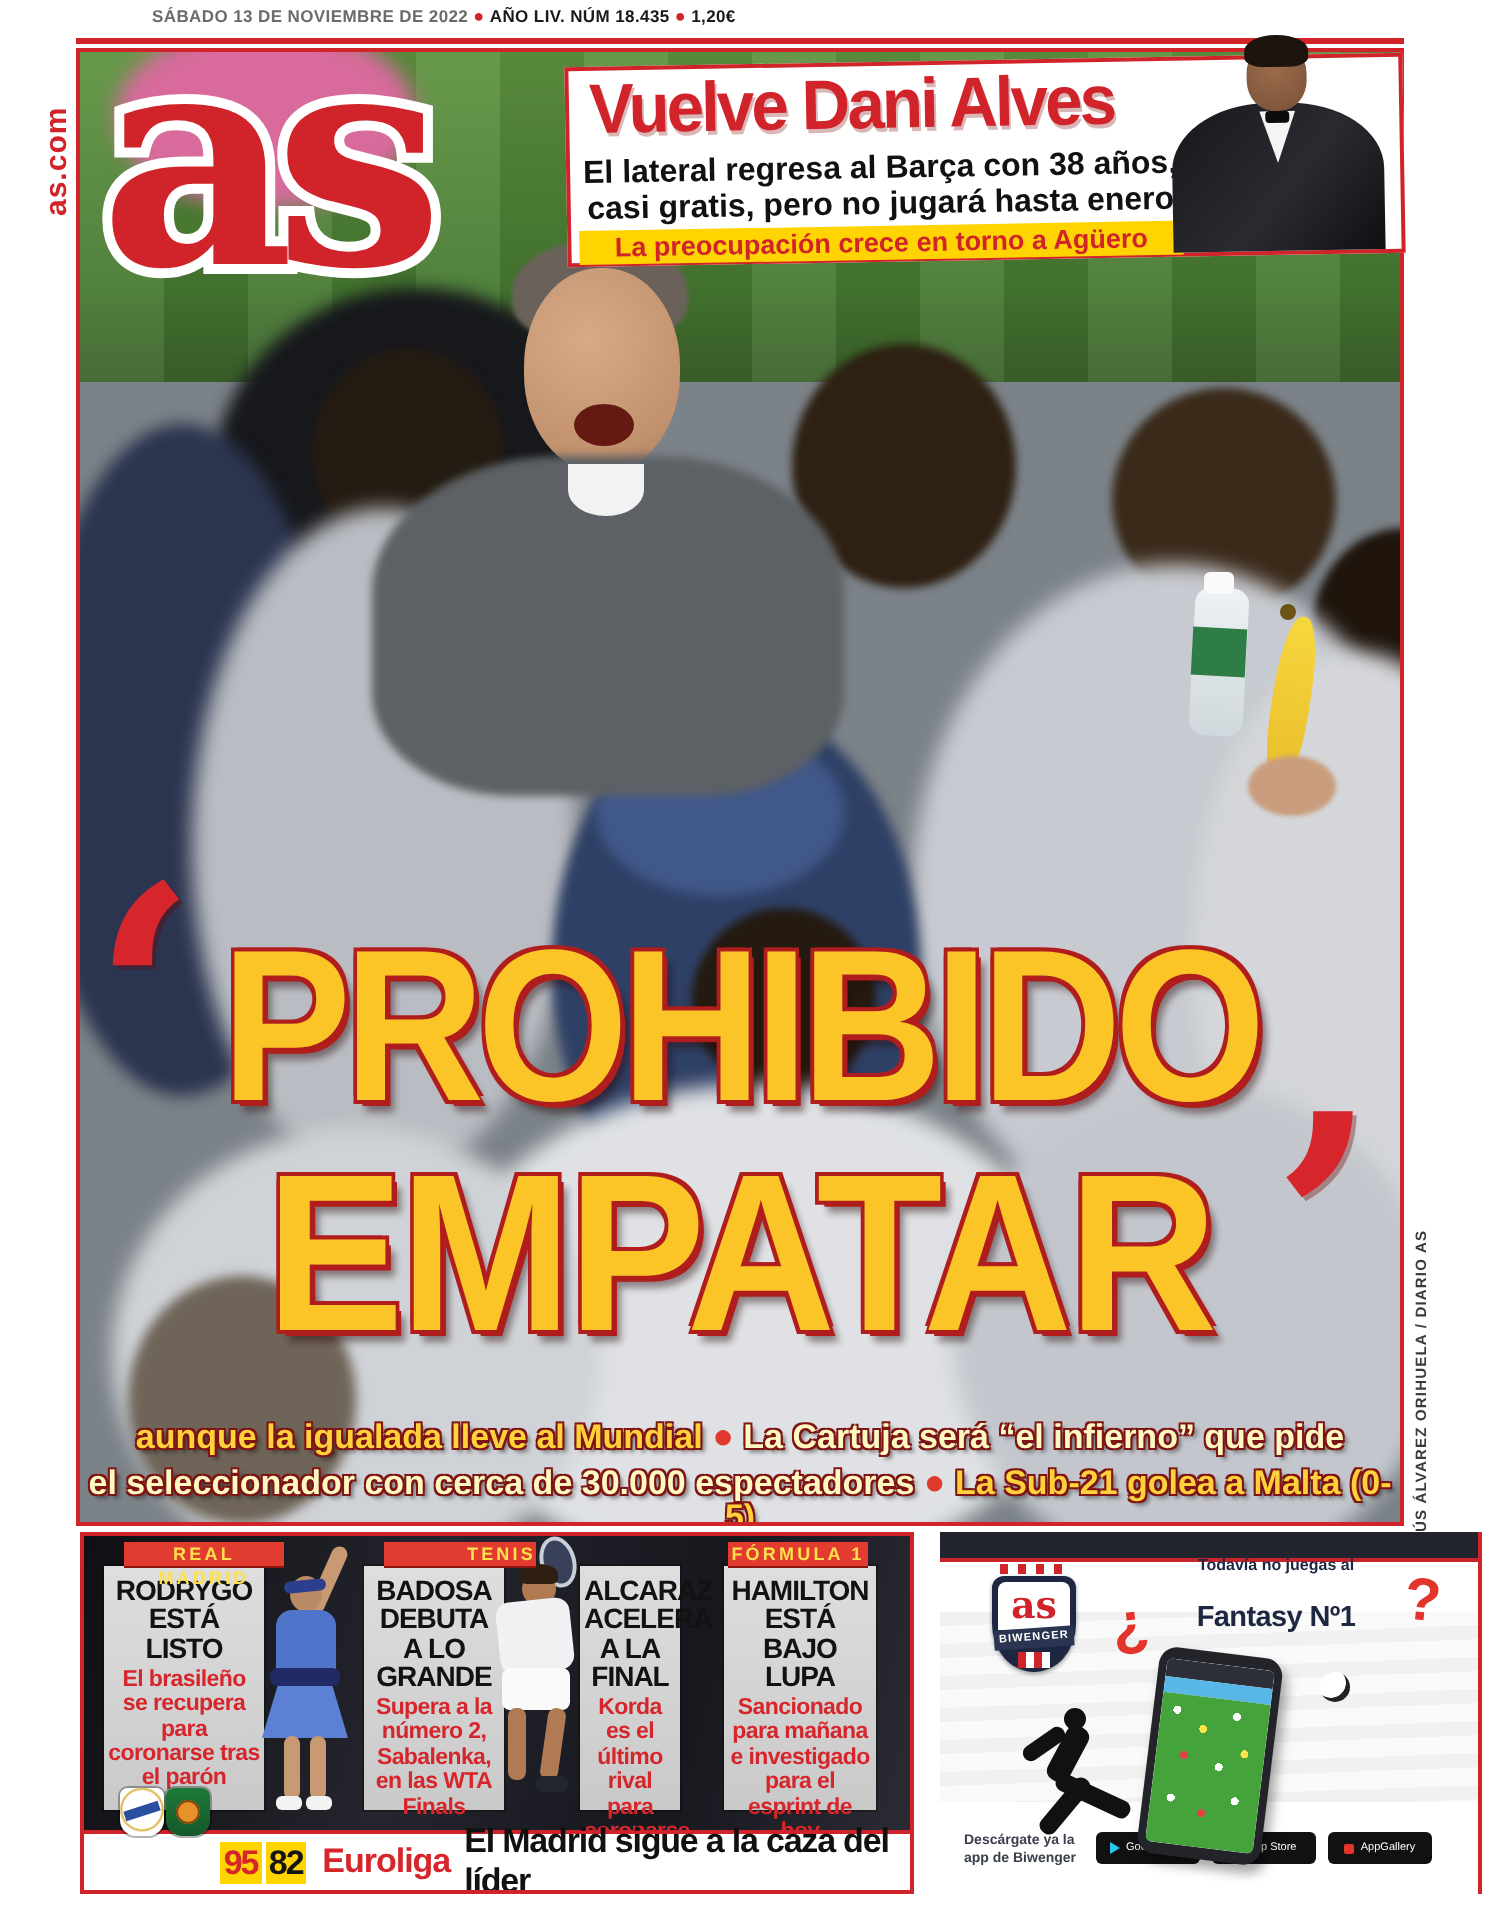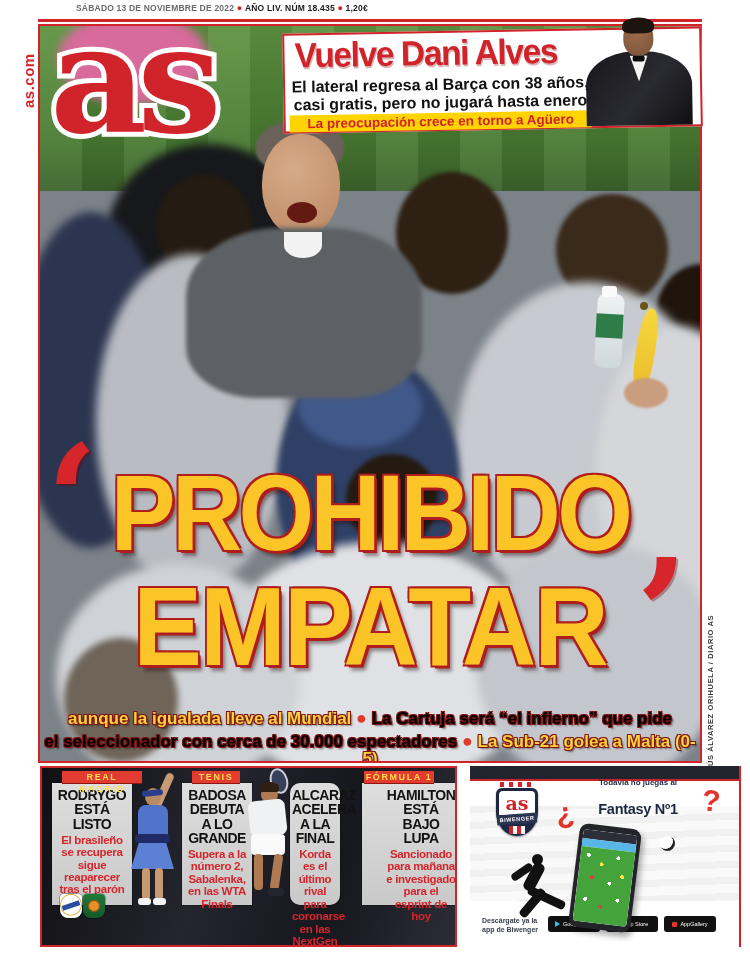--- a/index.html
+++ b/index.html
@@ -28,21 +28,21 @@
   .quote{font-family:"DejaVu Serif",serif;font-weight:bold;color:#d6252b;font-size:150px;line-height:1;text-shadow:2px 2px 0 rgba(110,0,0,.35);z-index:6;}
   .q-open{left:6px;top:398px;}
   .q-close{left:596px;top:512px;}
   .headline{left:0;width:100%;text-align:center;font-weight:bold;color:#fcc527;line-height:.95;z-index:6;
     text-shadow:-2px -2px 0 #b01d1d,2px -2px 0 #b01d1d,-2px 2px 0 #b01d1d,3px 3px 0 #b01d1d,5px 6px 4px rgba(40,10,10,.45);}
   .h1{top:436px;font-size:108px;letter-spacing:-4px;transform:scaleX(.9);}
   .h2{top:548px;font-size:112px;letter-spacing:-2px;transform:scaleX(.92);}
   .deck{left:0;width:100%;text-align:center;font-size:17px;font-weight:bold;line-height:1;z-index:6;
     text-shadow:1px 1px 0 #7e1414,-1px -1px 0 #7e1414,1px -1px 0 #7e1414,-1px 1px 0 #7e1414,2px 2px 2px rgba(0,0,0,.5);}
   .d1{top:660px;} .d2{top:683px;} .d3{top:706px;}
-  .deck .y{color:#ffd23c;} .deck .w{color:#000000;} .deck .blt{color:#e0392e;font-size:18px;text-shadow:none;}
+  .deck .y{color:#ffd23c;} .deck .w{color:#fef9c3;} .deck .blt{color:#e0392e;font-size:18px;text-shadow:none;}
   .aslogo{left:2px;top:-16px;z-index:7;}
   
   .bottle{left:556px;top:268px;width:27px;height:74px;background:linear-gradient(#eef2f4,#cfd8dc);border-radius:8px;transform:rotate(3deg);z-index:2;}
   .bottle-cap{left:562px;top:260px;width:15px;height:11px;background:#fafafa;border-radius:3px;z-index:2;}
   .bottle-label{left:556px;top:288px;width:27px;height:24px;background:#2e7d46;transform:rotate(3deg);z-index:2;}
   .banana{left:596px;top:282px;width:19px;height:86px;background:linear-gradient(#f7d73e,#e9bd2a);border-radius:45%;transform:rotate(9deg);z-index:2;}
   .banana-tip{left:600px;top:276px;width:8px;height:8px;background:#6b5414;border-radius:50%;z-index:2;}
   .hold-hand{left:584px;top:352px;width:44px;height:30px;background:#c99d7d;border-radius:50%;filter:blur(1px);z-index:2;}
   .credit{left:706px;top:782px;transform:rotate(-90deg);transform-origin:0 0;font-size:7.5px;font-weight:bold;color:#3a3a3a;letter-spacing:.6px;white-space:nowrap;}
   
@@ -57,23 +57,23 @@
   .da-suit{left:6px;top:32px;width:106px;height:74px;background:linear-gradient(130deg,#17171b,#2a2a31 55%,#101013);border-radius:45% 45% 0 0;}
   .da-shirt{left:50px;top:36px;width:18px;height:26px;background:#f4f4f4;clip-path:polygon(0 0,100% 0,50% 100%);}
   .da-bow{left:53px;top:36px;width:12px;height:6px;background:#0c0c0e;border-radius:2px;}
   
   .montage{left:40px;top:766px;width:417px;height:181px;background:linear-gradient(105deg,#101014,#24252d 40%,#17181e 70%,#2b2c35);border:2px solid #d1232a;box-sizing:border-box;overflow:hidden;}
   .label{position:absolute;height:12px;background:#e23b30;color:#ffdf4d;font-size:9px;font-weight:bold;letter-spacing:1.6px;text-align:center;line-height:12px;z-index:4;border-bottom:1px solid #8f1510;}
   .panel{position:absolute;top:15px;height:122px;background:linear-gradient(#dedede,#c9c9c9);z-index:1;text-align:center;box-shadow:0 0 0 1px rgba(0,0,0,.25);}
   .panel h3{margin:5px 2px 3px;font-size:14px;line-height:1.02;color:#121212;letter-spacing:-.5px;}
   .panel p{margin:0 2px;font-size:11.5px;line-height:1.08;font-weight:bold;color:#d6252b;letter-spacing:-.3px;}
   .lab1{left:20px;top:3px;width:80px;} .pan1{left:10px;width:80px;}
-  .lab2{left:150px;top:3px;width:48px;} .pan2{left:140px;width:70px;}
-  .pan3{left:248px;width:50px;border-radius:10px;}
-  .lab4{left:322px;top:3px;width:70px;} .pan4{left:320px;width:76px;padding-left:21px;}
+  .lab2{left:150px;top:3px;width:76px;text-align:right;} .pan2{left:140px;width:70px;}
+  .pan3{left:248px;width:50px;}
+  .lab4{left:322px;top:3px;width:70px;} .pan4{left:320px;width:76px;}
   .fig{position:absolute;z-index:2;}
   
   .bad-arm{left:118px;top:4px;width:8px;height:36px;background:#c89a74;transform:rotate(24deg);border-radius:4px;}
   .bad-head{left:103px;top:20px;width:16px;height:18px;background:#b98a63;border-radius:50%;}
   .bad-visor{left:100px;top:22px;width:21px;height:6px;background:#2b3f8c;border-radius:3px;transform:rotate(-6deg);}
   .bad-torso{left:96px;top:37px;width:30px;height:40px;background:#4f74c9;border-radius:8px;}
   .bad-waist{left:93px;top:66px;width:35px;height:9px;background:#202b66;border-radius:4px;}
   .bad-skirt{left:89px;top:75px;width:43px;height:26px;background:#5b80d4;clip-path:polygon(18% 0,82% 0,100% 100%,0 100%);}
   .bad-leg1{left:100px;top:100px;width:8px;height:32px;background:#c89a74;border-radius:4px;}
   .bad-leg2{left:113px;top:100px;width:8px;height:32px;background:#c89a74;border-radius:4px;}
@@ -210,21 +210,21 @@
     <div class="abs da-bow"></div>
     <div class="abs da-head"></div>
     <div class="abs da-hair"></div>
   </div>
 </div>
 
 <div class="abs montage">
   <div class="label lab1">REAL MADRID</div>
   <div class="panel pan1">
     <h3>RODRYGO ESTÁ LISTO</h3>
-    <p>El brasileño se recupera sigue reaparecer tras el parón</p>
+    <p>El brasileño se recupera para coronarse tras el parón</p>
   </div>
 
   <div class="fig">
     <div class="abs bad-arm"></div>
     <div class="abs bad-head"></div>
     <div class="abs bad-visor"></div>
     <div class="abs bad-torso"></div>
     <div class="abs bad-waist"></div>
     <div class="abs bad-skirt"></div>
     <div class="abs bad-leg1"></div>
@@ -257,20 +257,26 @@
 
   <div class="label lab4">FÓRMULA 1</div>
   <div class="panel pan4">
     <h3>HAMILTON ESTÁ BAJO LUPA</h3>
     <p>Sancionado para mañana e investigado para el esprint de hoy</p>
   </div>
 
   <div class="crest crest-rm"></div>
   <div class="crest crest-green"></div>
 
+  <div class="euro">
+    <div class="score home">95</div>
+    <div class="score away">82</div>
+    <div class="euro-comp">Euroliga</div>
+    <div class="euro-head">El Madrid sigue a la caza del líder</div>
+  </div>
 </div>
 
 <div class="abs ad">
   <div class="abs ad-top"></div>
   <div class="abs ad-arcs"></div>
 
   <div class="abs shield">
     <div class="abs shield-stars"></div>
     <div class="abs shield-in">
       <span class="shield-as">as</span>

